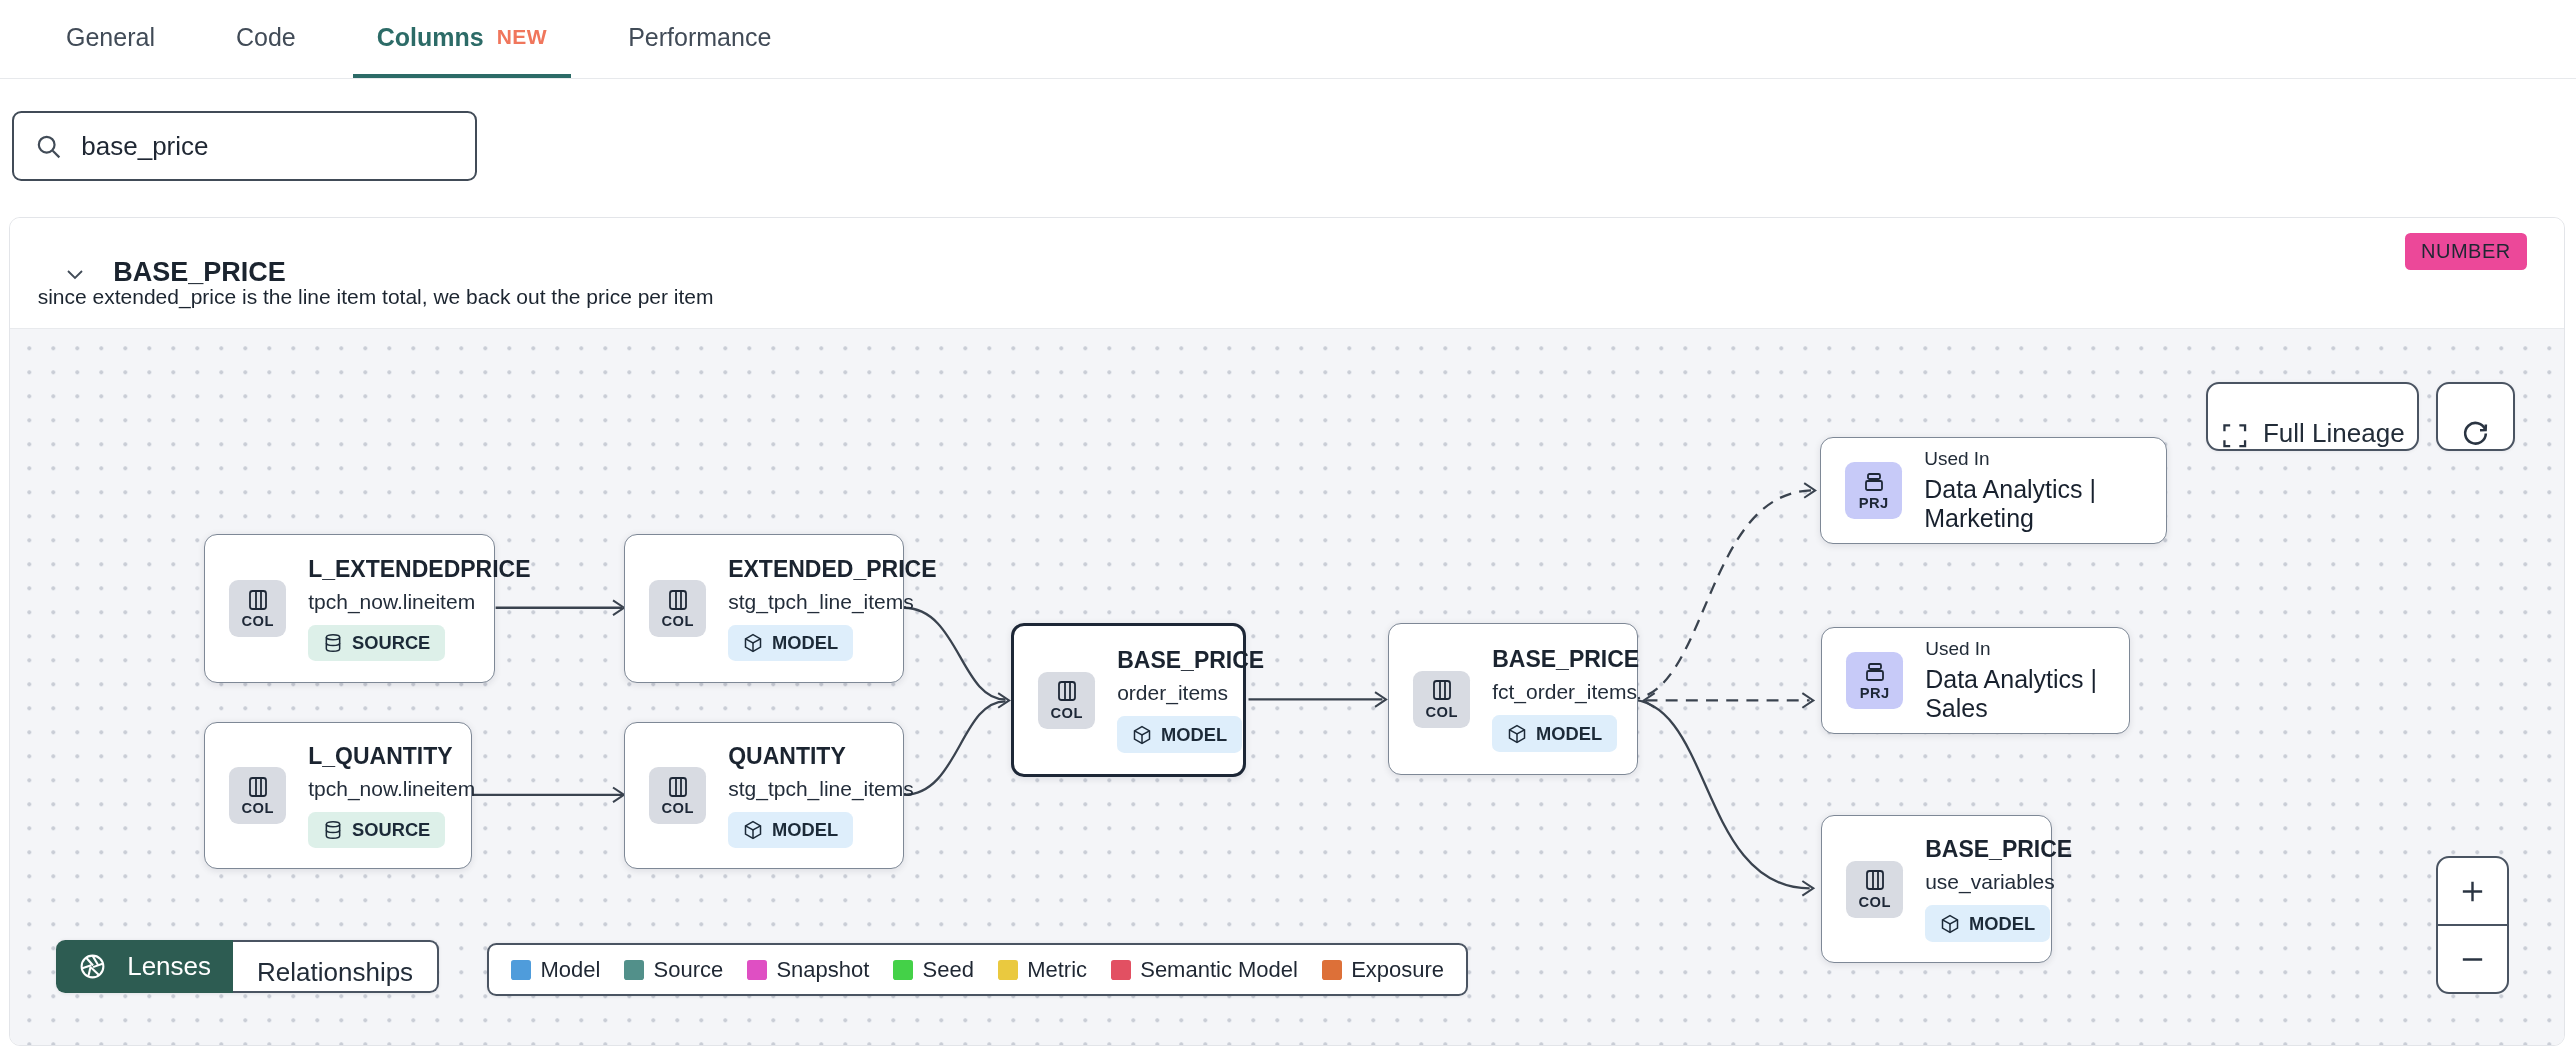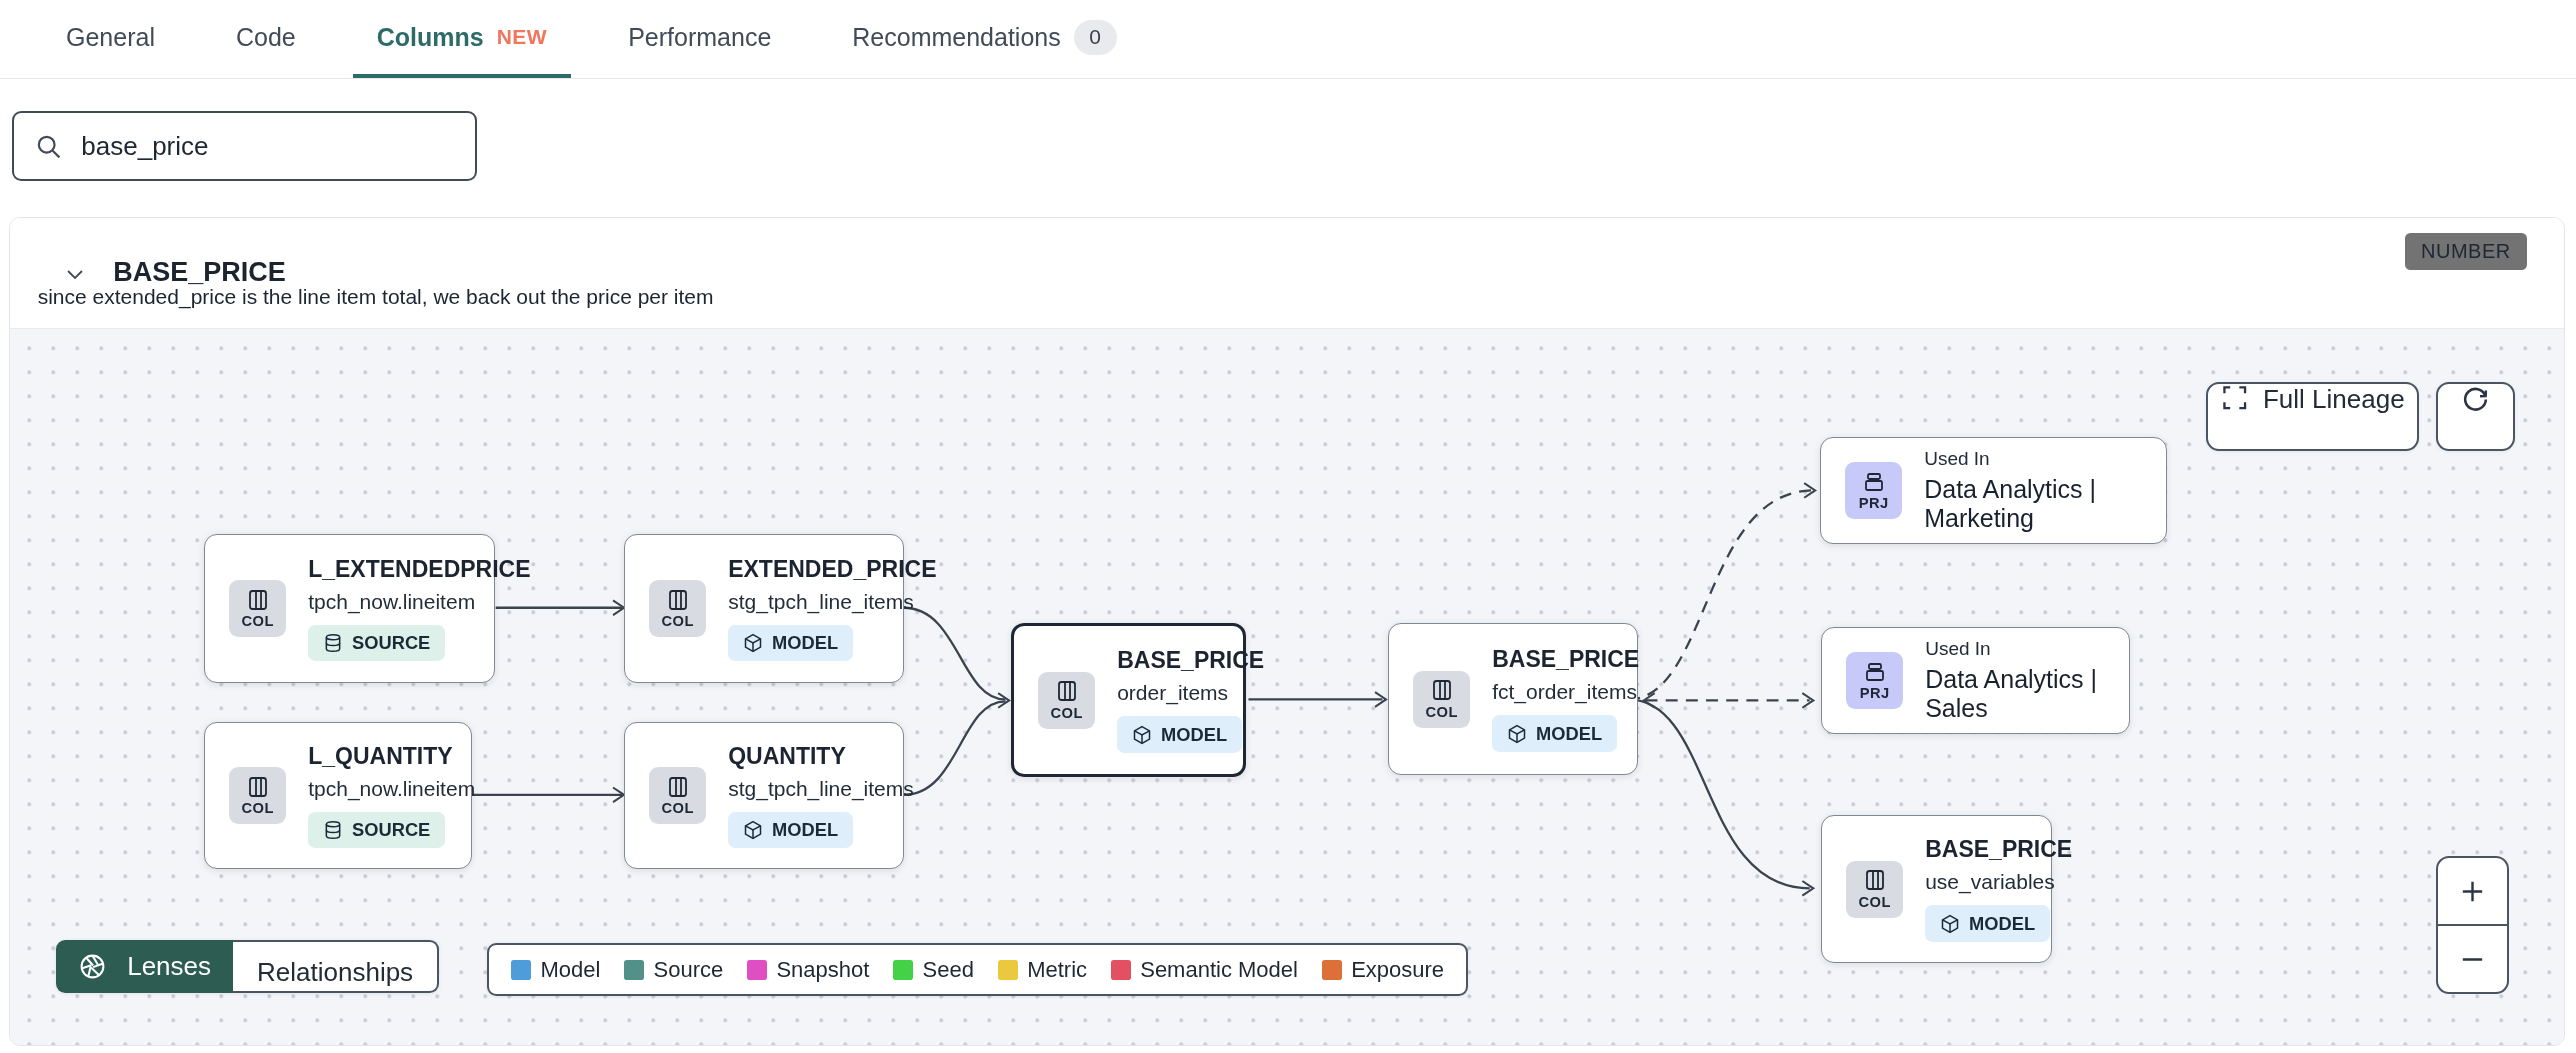--- a/index.html
+++ b/index.html
@@ -25,21 +25,21 @@
   .searchbox input { border:none; outline:none; font-size:26px; color:#1f2733;
     font-family:"Liberation Sans", sans-serif; width:100%; background:transparent; }
 
   
   .card { position:absolute; left:9.2px; top:217px; width:2556px; height:829px;
     background:#fff; border:1.4px solid #e3e5e9; border-radius:11px; overflow:hidden; }
   .card-header { position:relative; height:110px; background:#fff; }
   .chev-btn { position:absolute; left:48px; top:39px; width:33px; height:33px;
     display:flex; align-items:center; justify-content:center; cursor:pointer; }
   .col-title { position:absolute; left:103px; top:39px; font-size:27px; font-weight:700; color:#1b242f; }
-  .type-badge { position:absolute; right:37px; top:14.7px; background:#737373;
+  .type-badge { position:absolute; right:37px; top:14.7px; background:#ec4899;
     border-radius:5.5px; padding:7.3px 16.5px; font-size:20px; font-weight:500;
     color:#1f2733; letter-spacing:0.5px; }
   .col-desc { position:absolute; left:27.5px; top:67px; font-size:21px; color:#1c2530; }
 
   
   .graph { position:absolute; left:0; top:110px; right:0; bottom:0;
     background:#f4f5f8; border-top:0.9px solid #e8eaed;
     background-image:radial-gradient(#c9cdd6 1.8px, transparent 2.2px);
     background-size:24px 24px; background-position:7.3px 7.3px; }
   .edges { position:absolute; left:0; top:0; width:2554px; height:718px; }
@@ -58,21 +58,21 @@
   .nsub { font-size:21px; color:#232d3a; margin-top:7.3px; }
   .kind-badge { margin-top:11px; display:inline-flex; align-items:center; gap:9.2px;
     padding:7.3px 14.7px; border-radius:7.3px; font-size:18.3px; font-weight:600; color:#1c2a38; }
   .kind-badge.SOURCE { background:#ddf0e9; }
   .kind-badge.MODEL { background:#deeefb; }
   .eyebrow { font-size:19px; color:#222c38; }
   .usedin-title { font-size:25px; font-weight:500; color:#18212e; margin-top:5.5px; }
 
   
   .btn { position:absolute; background:#fff; border:2.3px solid #4a5462; border-radius:13px;
-    display:flex; align-items:flex-start; justify-content:center; gap:14.7px;
+    display:flex; align-items:flex-end; justify-content:center; gap:14.7px;
     font-size:26px; color:#222c38; cursor:pointer; box-shadow:0 0.9px 3.7px rgba(15,23,42,.06); }
   .zoomctl { position:absolute; left:2426px; top:527px; width:73px; height:138px;
     background:#fff; border:2.3px solid #4a5462; border-radius:13px; overflow:hidden;
     display:flex; flex-direction:column; }
   .zoomctl .zbtn { flex:1; display:flex; align-items:center; justify-content:center;
     font-size:37px; color:#2a3442; cursor:pointer; }
   .zoomctl .zbtn:first-child { border-bottom:2.3px solid #4a5462; }
 
   .lens-bar { position:absolute; left:46px; top:611px; height:53px; display:flex;
     border-radius:9.2px; box-shadow:0 0.9px 3.7px rgba(15,23,42,.08); }
@@ -97,24 +97,20 @@
   </div>
   <div class="tab">
     <span>Code</span>
   </div>
   <div class="tab active">
     <span>Columns</span>
     <span class="new-badge">NEW</span>
   </div>
   <div class="tab">
     <span>Performance</span>
-  </div>
-  <div class="tab">
-    <span>Recommendations</span>
-    <span class="count-pill">0</span>
   </div>
 </div>
 
 <div class="searchbox">
   <svg width="29" height="29" viewBox="0 0 24 24" fill="none" stroke="#414b57" stroke-width="1.8">
     <circle cx="10.5" cy="10.5" r="6.5"></circle>
       <line x1="15.5" y1="15.5" x2="21" y2="21"></line>
   </svg>
   <input type="text" value="base_price" style="">
 </div>

